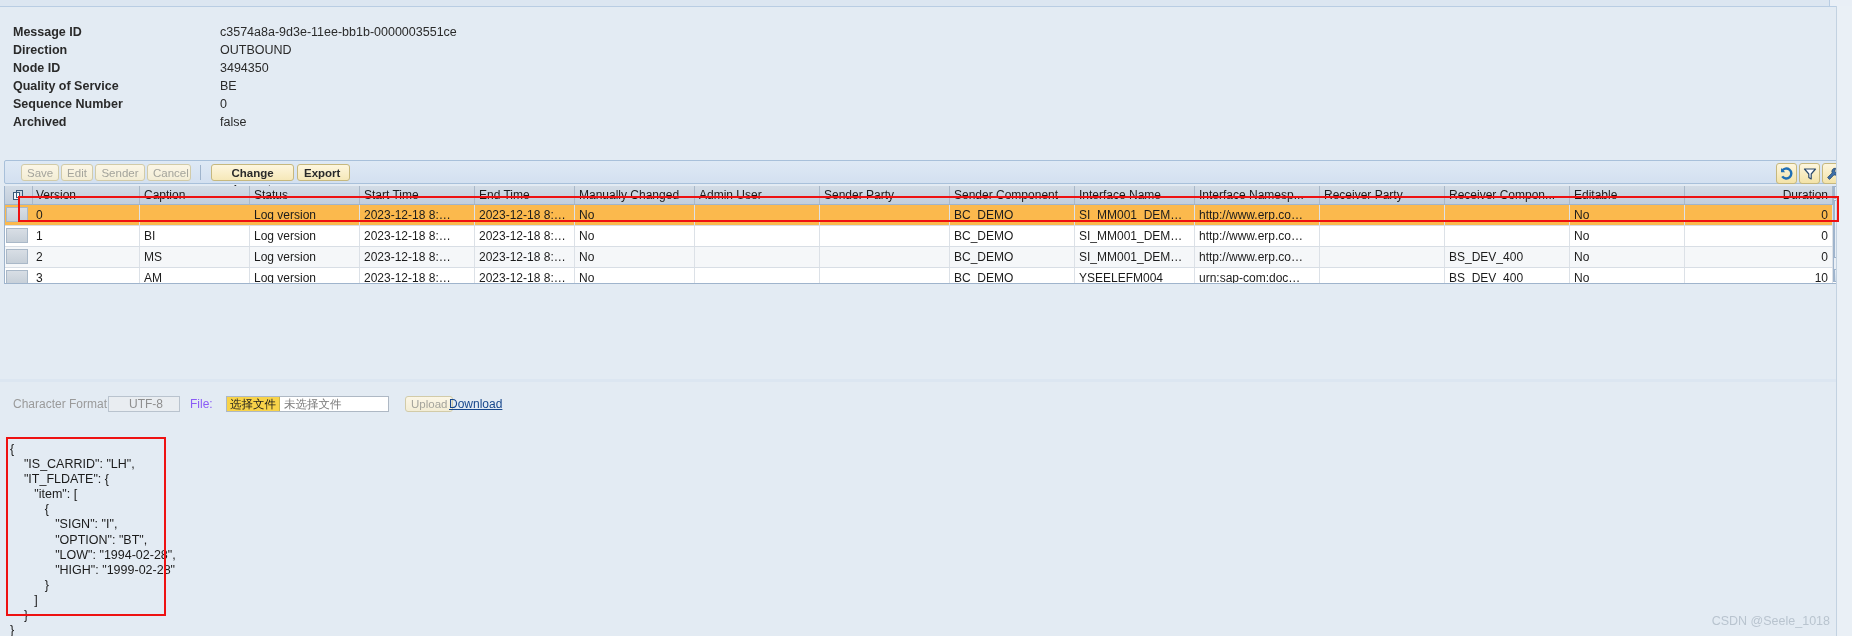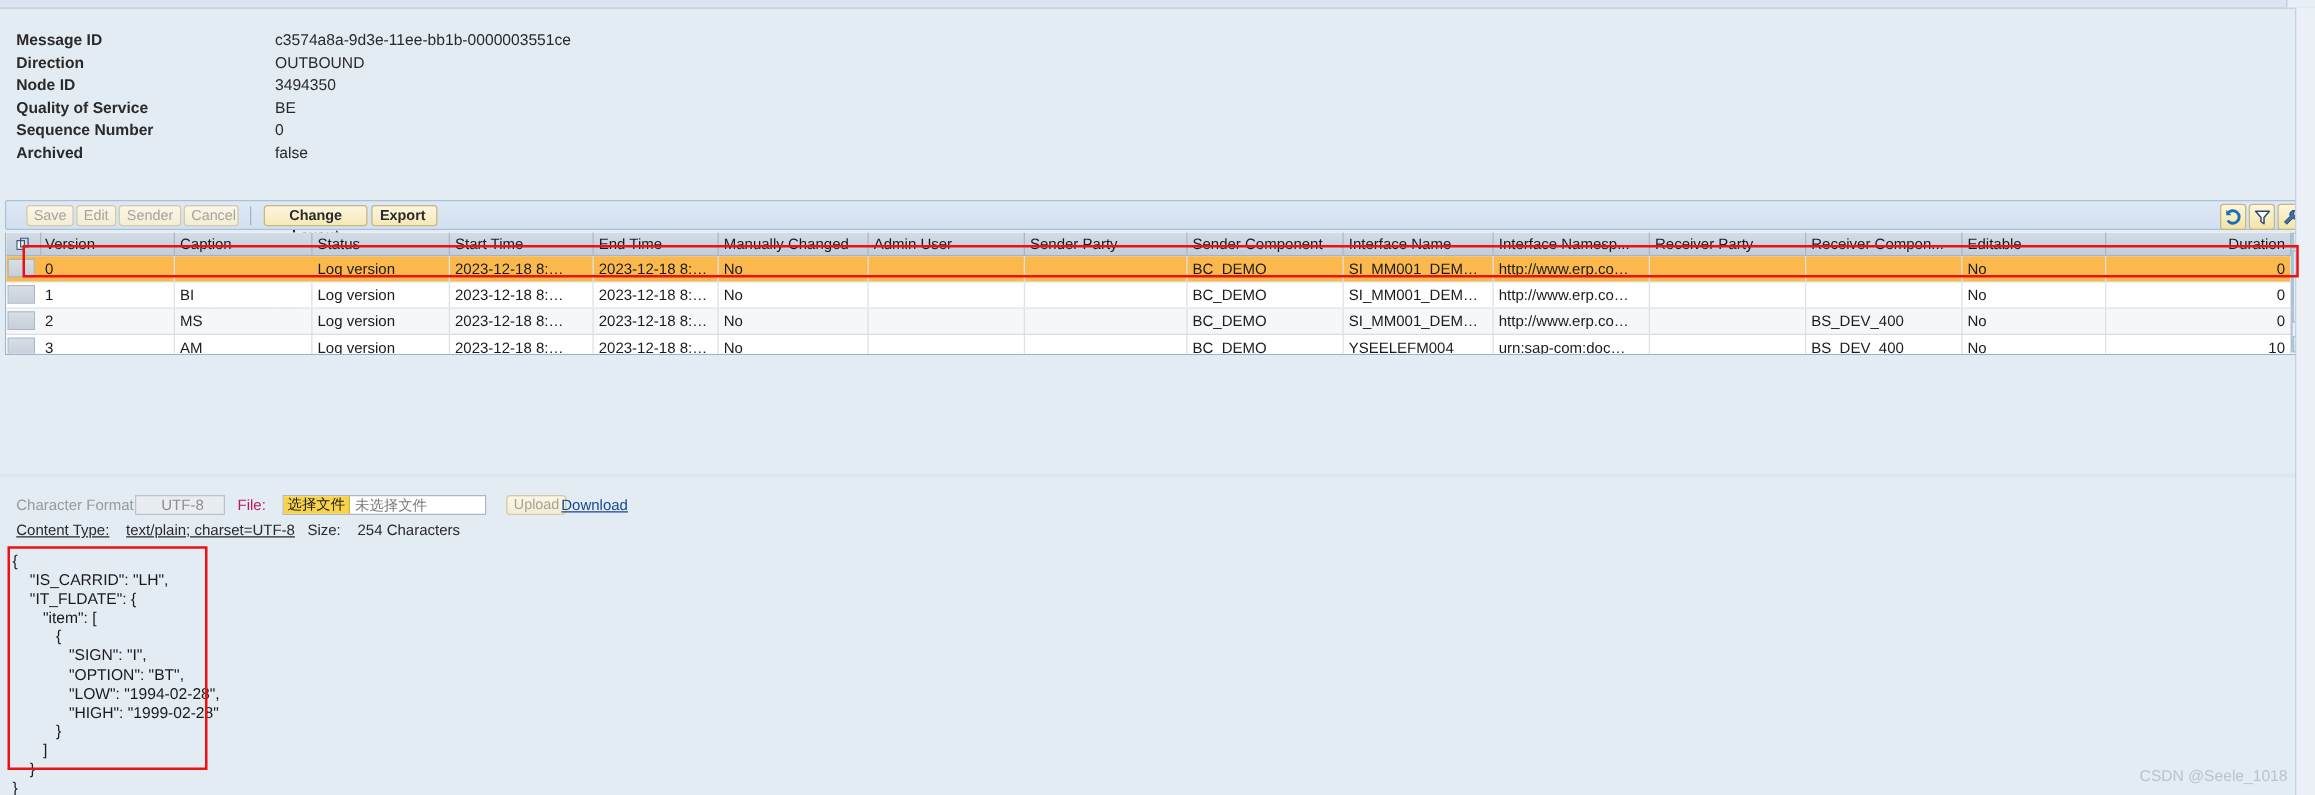--- a/index.html
+++ b/index.html
@@ -331,21 +331,21 @@
     border: 1px solid #B9C3CE;
     font-size: 12px;
     line-height: 14px;
     color: #8E8E8E;
     padding: 0 20px;
   }
   .file-label {
     position: absolute;
     left: 190px; top: 1px;
     font-size: 12px;
-    color: #be185d;
+    color: #8b5cf6;
     text-align: right;
   }
   .file-ctl {
     position: absolute;
     left: 226px; top: 0px;
     width: 163px; height: 16px;
     box-sizing: border-box;
     border: 1px solid #AEB8C4;
     background: #ffffff;
     display: flex;
@@ -631,29 +631,20 @@
       <div class="cf-input">UTF-8</div>
       <span class="file-label">File:</span>
       <div class="file-ctl">
         <span class="file-btn">选择文件</span>
         <span class="file-name">未选择文件</span>
       </div>
       <div class="upload-btn">Upload</div>
       <span class="download-link">Download</span>
     </div>
 
-    <div class="meta-row">
-      <span class="ul">Content Type:</span>
-      <span>&nbsp;&nbsp;</span>
-      <span><span class="ul">text/plain; charset=UTF-8</span></span>
-      <span>&nbsp;</span>
-      <span>Size:</span>
-      <span>&nbsp;&nbsp;</span>
-      <span>254 Characters</span>
-    </div>
 
     <div class="payload-text">{
     "IS_CARRID": "LH",
     "IT_FLDATE": {
        "item": [
           {
              "SIGN": "I",
              "OPTION": "BT",
              "LOW": "1994-02-28",
              "HIGH": "1999-02-28"

